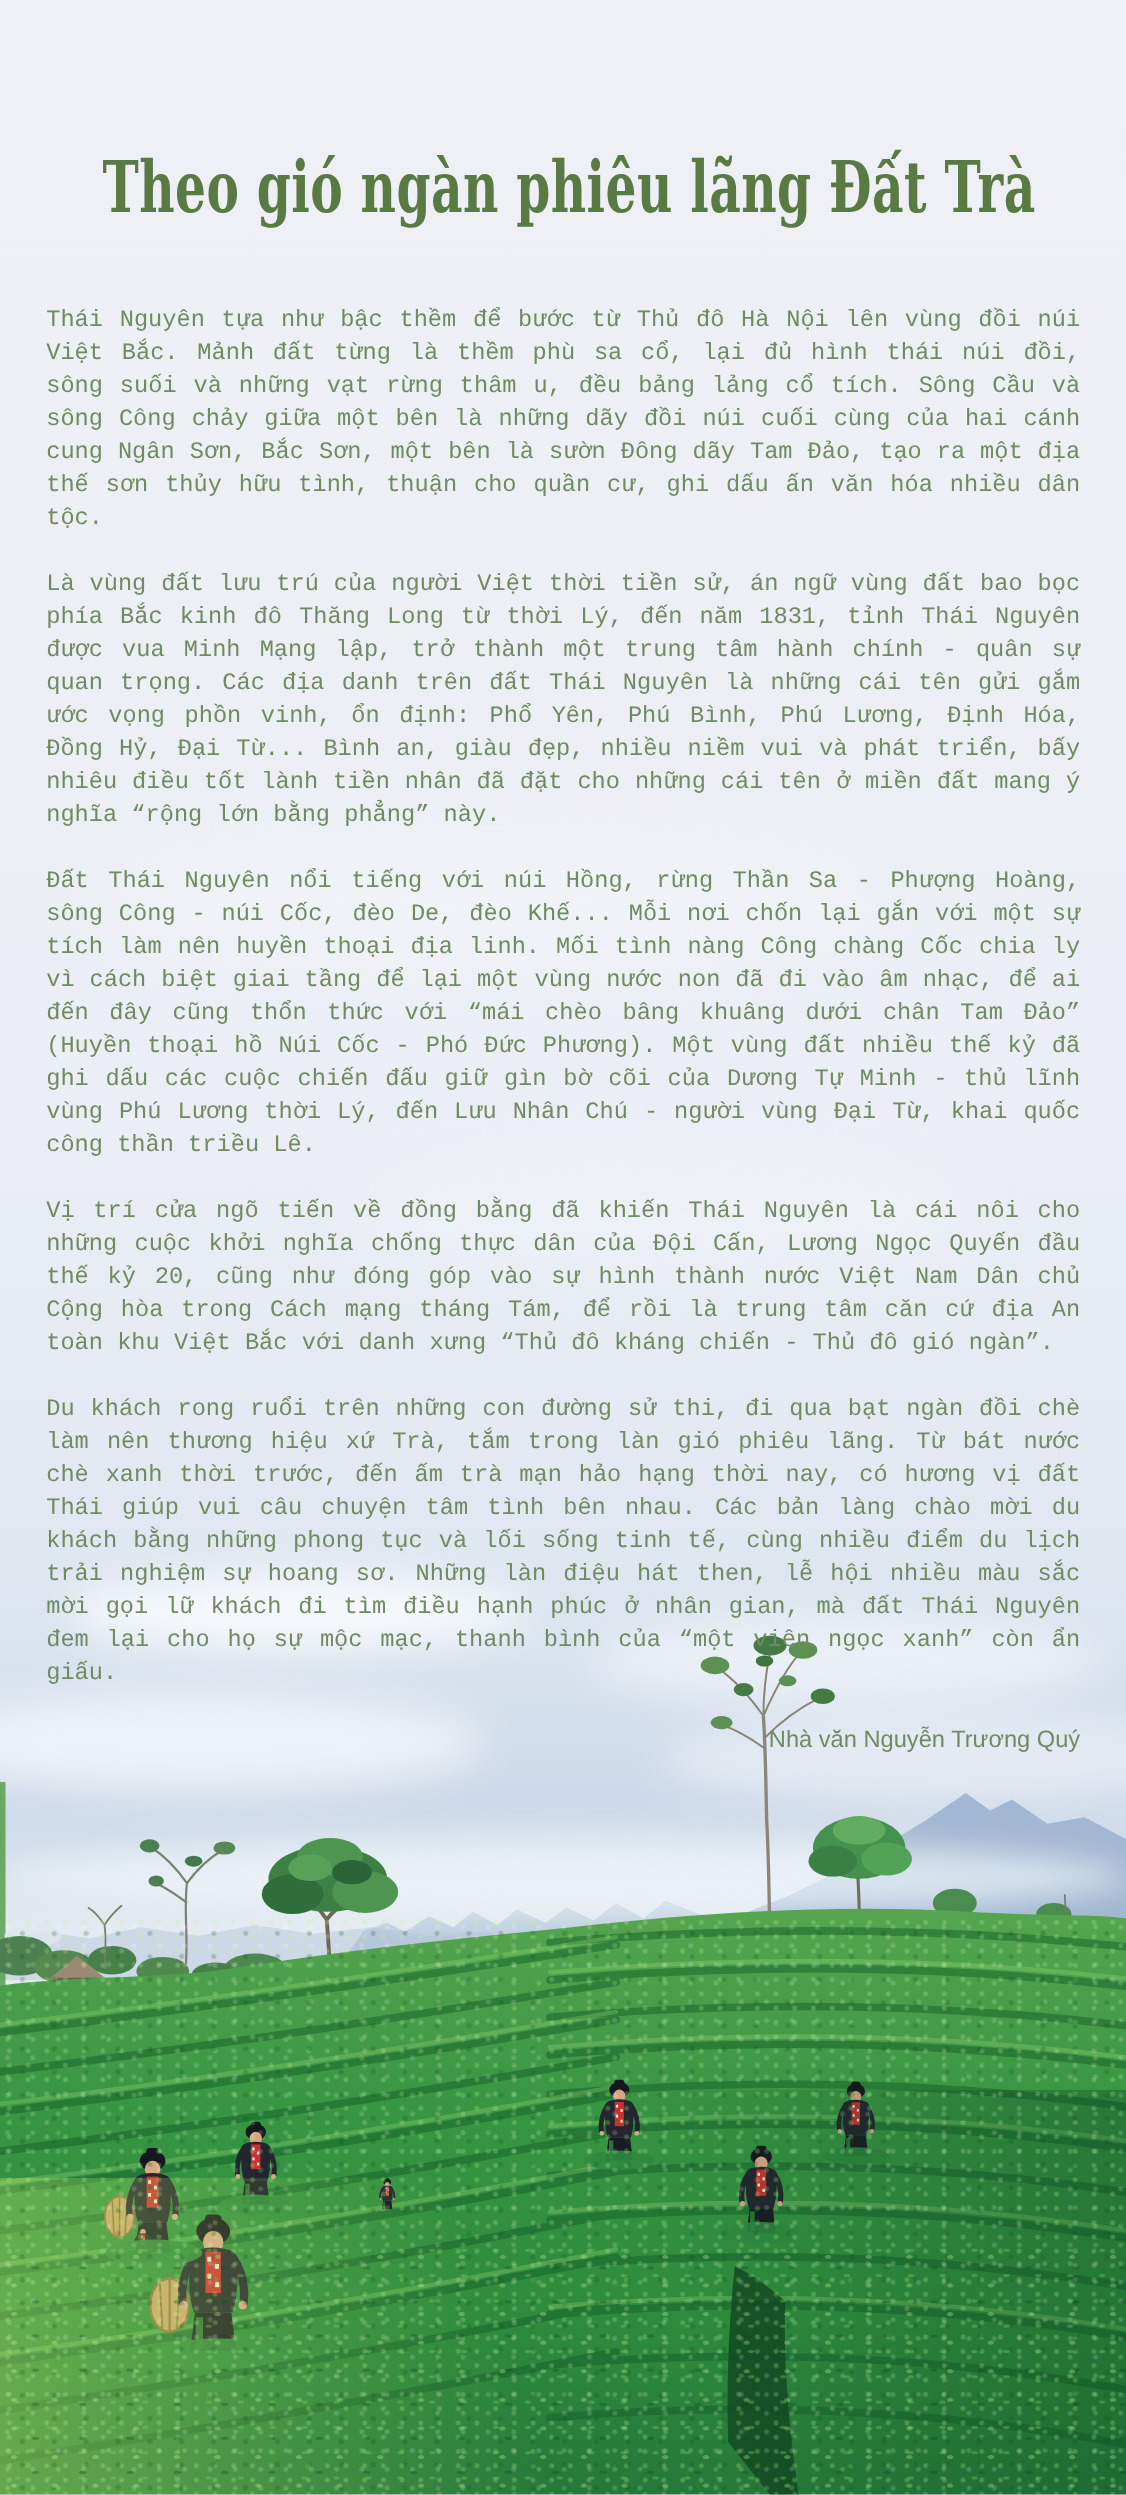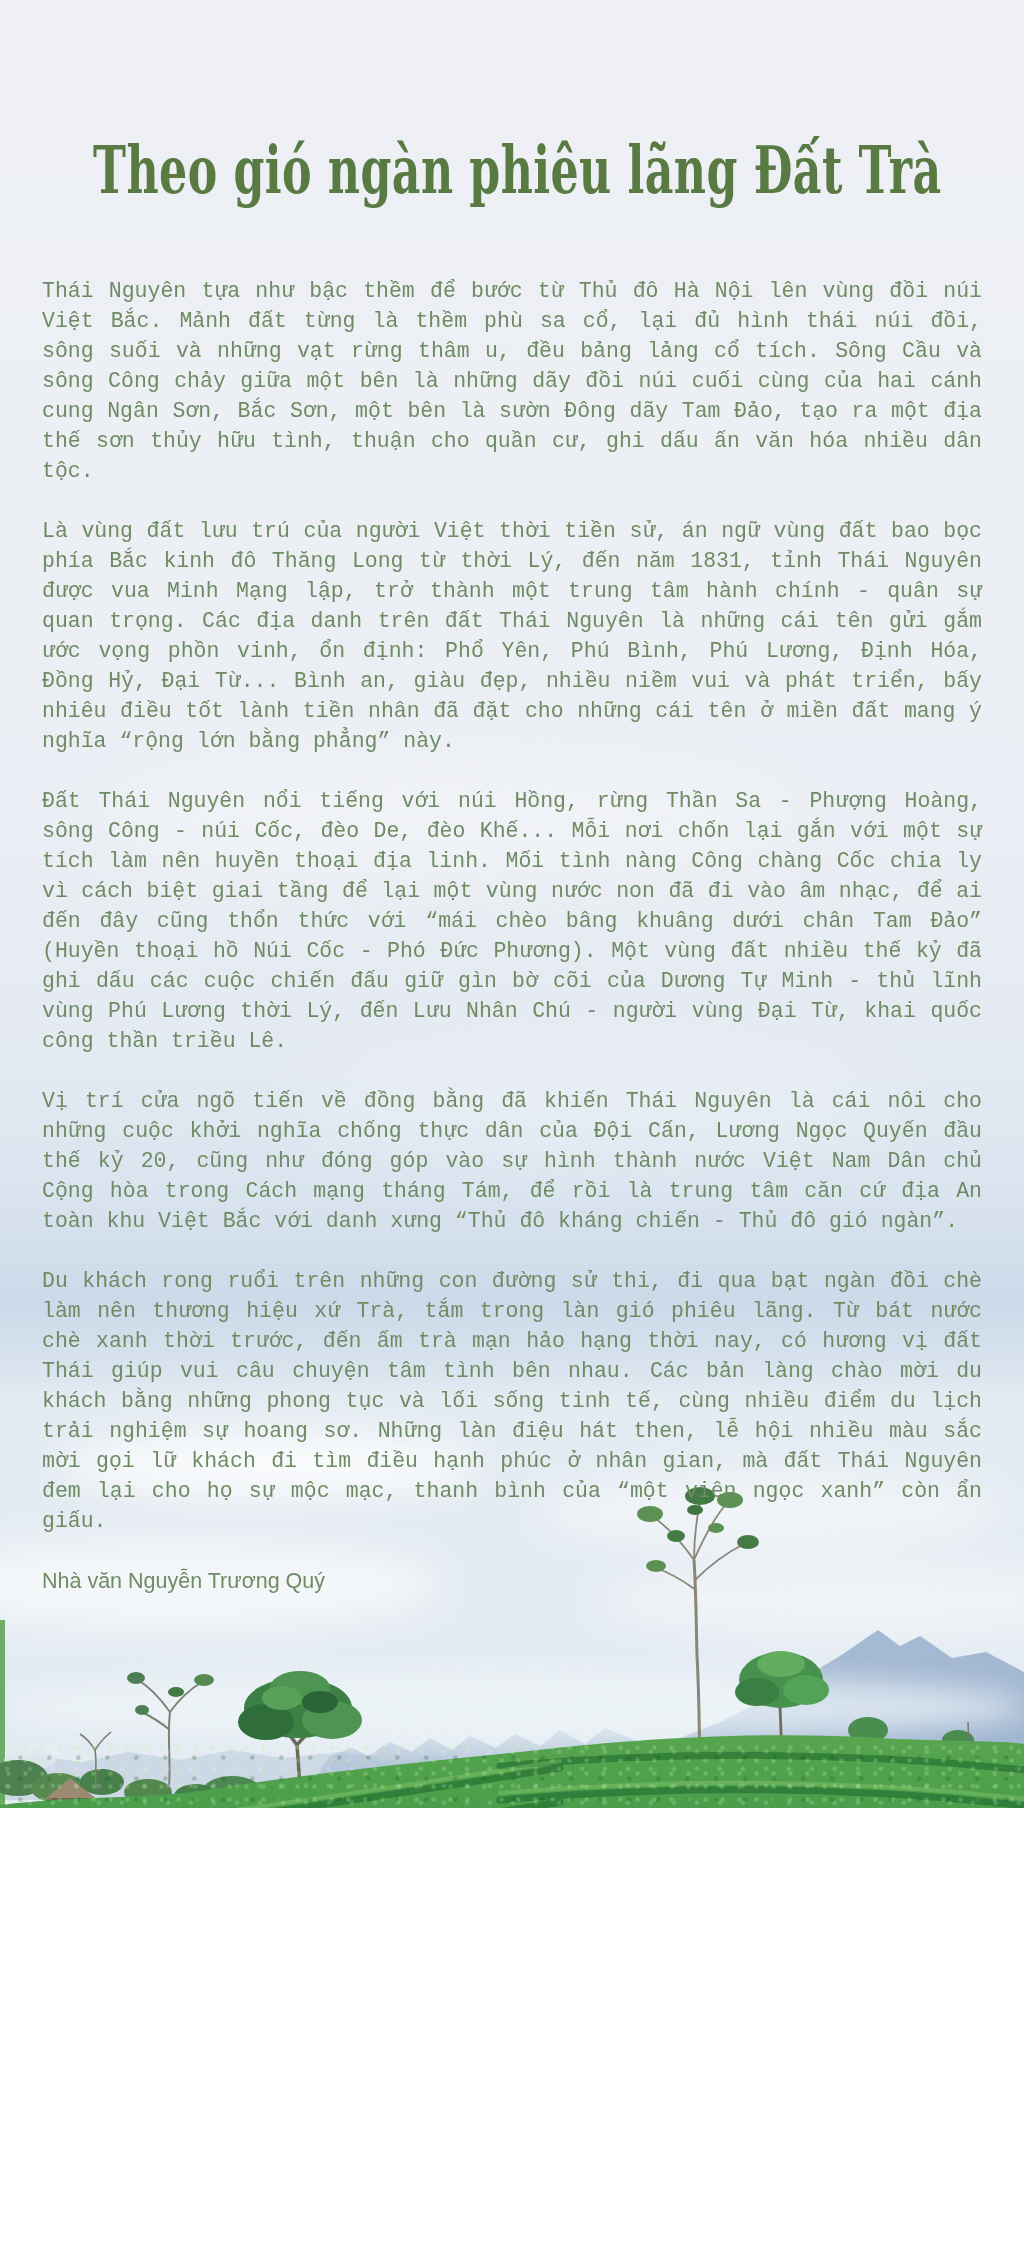--- a/index.html
+++ b/index.html
@@ -1,16 +1,16 @@
 <!DOCTYPE html>
 <html><head>
 <meta charset="utf-8">
 <style>
   html,body{margin:0;padding:0;background:#ffffff;}
-  .page{position:relative;width:1024px;height:1808px;overflow:hidden;font-family:"Liberation Sans",sans-serif;}
+  .page{position:relative;width:1024px;height:2268px;overflow:hidden;font-family:"Liberation Sans",sans-serif;}
 
   
   .sky{position:absolute;inset:0;z-index:0;
     background:linear-gradient(180deg,
       #eef0f5 0%, #ebeef4 45%, #e4eaf2 58%, #dae4ef 66%,
       #cdd9e9 72%, #d6e1ed 75%, #e4ebf2 77.5%, #e4ebf2 100%);}
   .cloud{position:absolute;border-radius:50%;background:rgba(255,255,255,0.75);filter:blur(18px);z-index:1;}
   .c1{left:60px;top:1430px;width:420px;height:70px;}
   .c2{left:540px;top:1470px;width:460px;height:80px;opacity:.6;}
   .c3{left:-80px;top:1540px;width:520px;height:90px;opacity:.8;}
@@ -39,21 +39,21 @@
     background-size:37px 26px, 43px 31px, 29px 23px;}
 
   
   .article{position:absolute;left:0;top:0;width:1024px;z-index:10;}
   .title-wrap{position:absolute;top:138px;left:0;width:1024px;text-align:center;}
   .title-inner{display:inline-block;font-family:"DejaVu Serif",serif;font-weight:700;font-size:54px;
     color:#597a43;transform:scale(0.82,1.2);transform-origin:center;letter-spacing:.5px;white-space:nowrap;}
   .body-text{position:absolute;top:276px;left:42px;width:940px;}
   .body-text p{margin:0 0 30px 0;font-size:21.5px;line-height:30px;color:#6f8b63;
     text-align:justify;text-justify:inter-word;font-family:Liberation Mono, monospace;}
-  .author{margin-top:4px;text-align:left;font-size:21.5px;line-height:30px;color:#6f8b63;}
+  .author{margin-top:4px;text-align:right;font-size:21.5px;line-height:30px;color:#6f8b63;}
 </style>
 </head>
 <body>
 
 <div class="page">
 
   <div class="sky"></div>
   <div class="cloud c5"></div>
   <div class="cloud c6"></div>
   <div class="cloud c1"></div>

